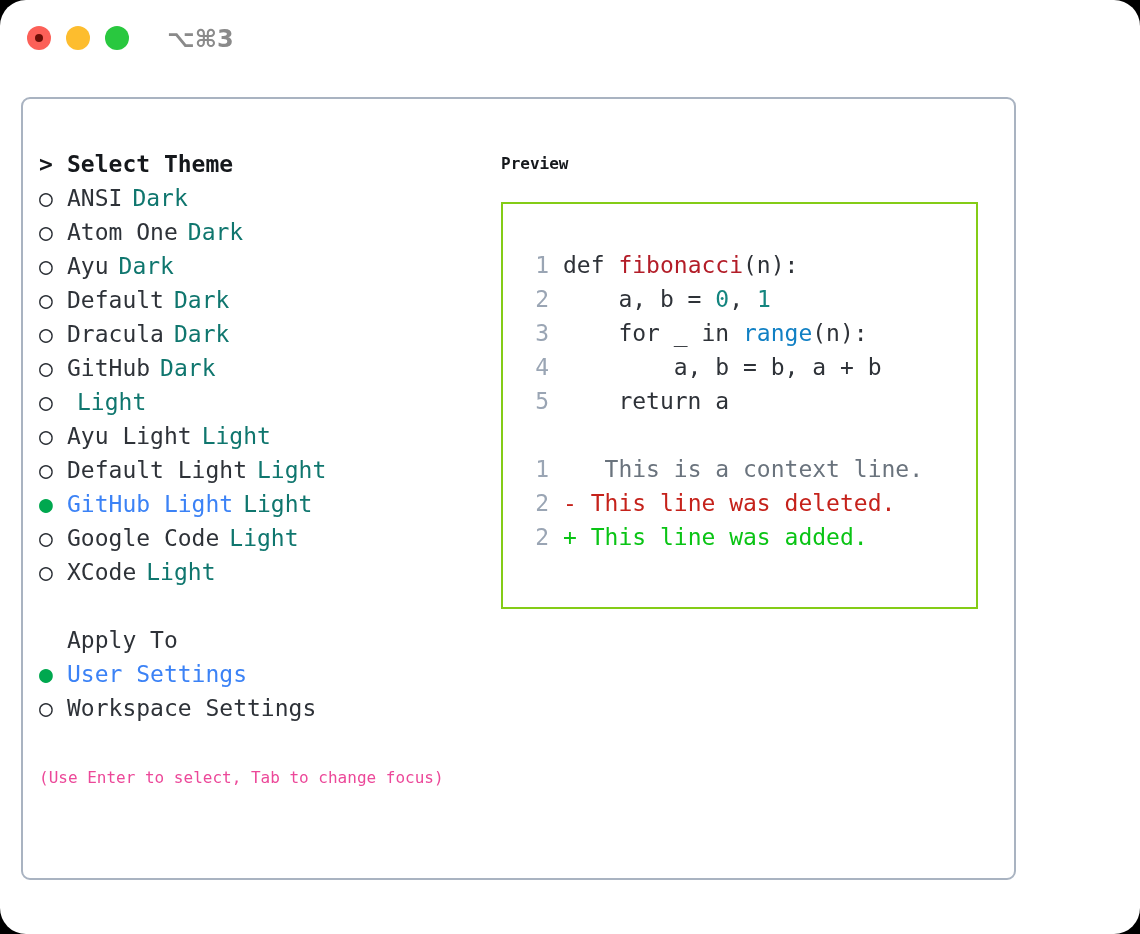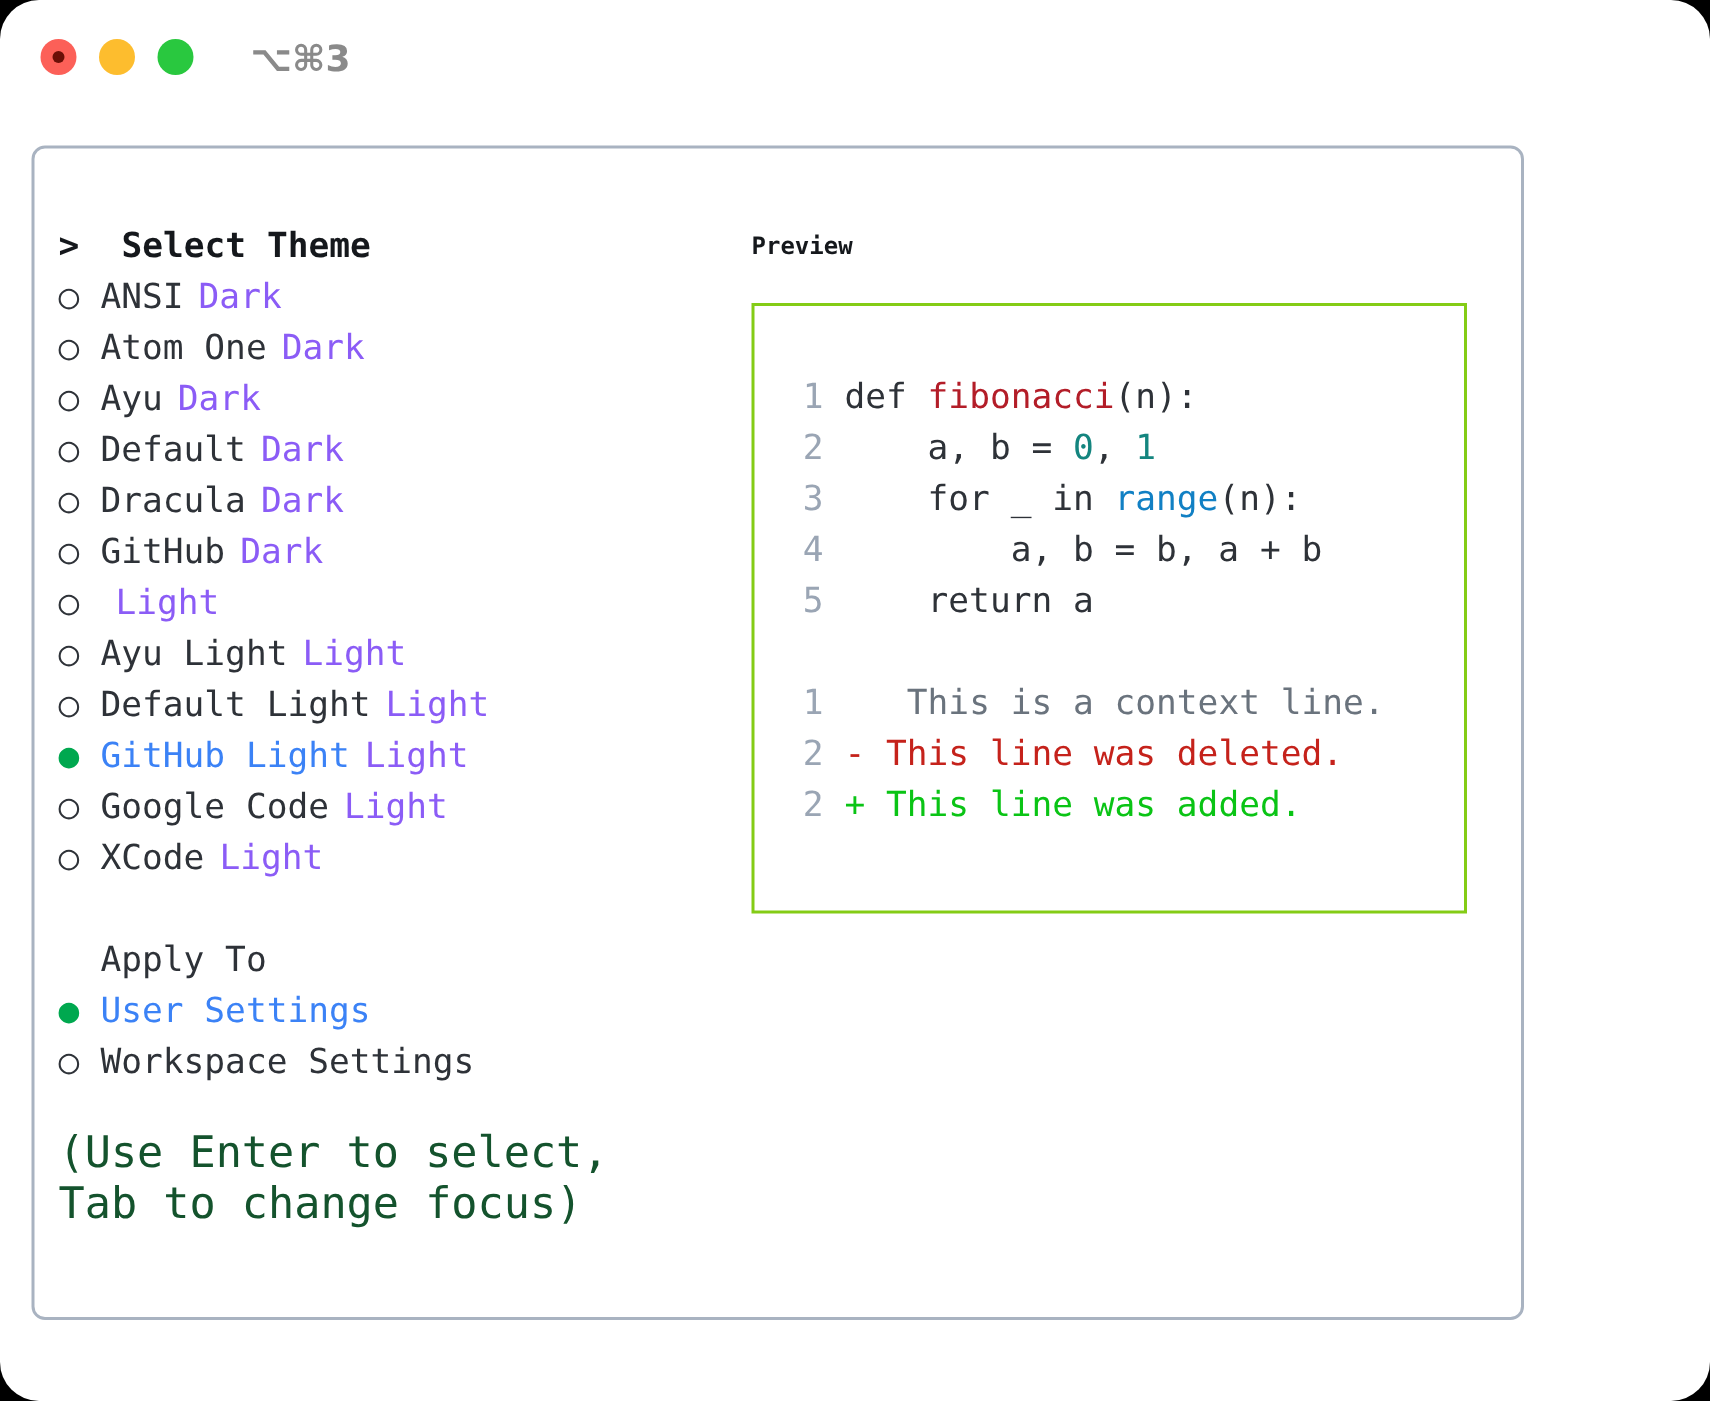--- a/index.html
+++ b/index.html
@@ -113,33 +113,32 @@
     color: #15181c;
   }
   .marker-empty { color: transparent; }
   .marker-hollow { color: #2e3238; }
   .marker-filled { color: #00a84f; }
 
   .label-title {
     font-weight: 700;
     color: #15181c;
     font-size: 23px;
-    margin-left: 14px;
   }
   .label-name { color: #2e3238; }
   .label-name.sel { color: #3b82f6; }
-  .label-kind { color: #8b5cf6; padding-left: 10px; }
+  .label-kind { color: #0f766e; padding-left: 10px; }
 
   .spacer-row { height: 34px; }
 
   .hint {
-    margin-top: 26px;
-    font-size: 29px;
-    line-height: 34px;
-    color: #14532d;
+    margin-top: 36px;
+    font-size: 16px;
+    line-height: 34px;
+    color: #ec4899;
     width: 420px;
     white-space: pre-wrap;
   }
 
   
   .right-col {
     position: absolute;
     left: 478px;
     top: 48px;
     width: 500px;

